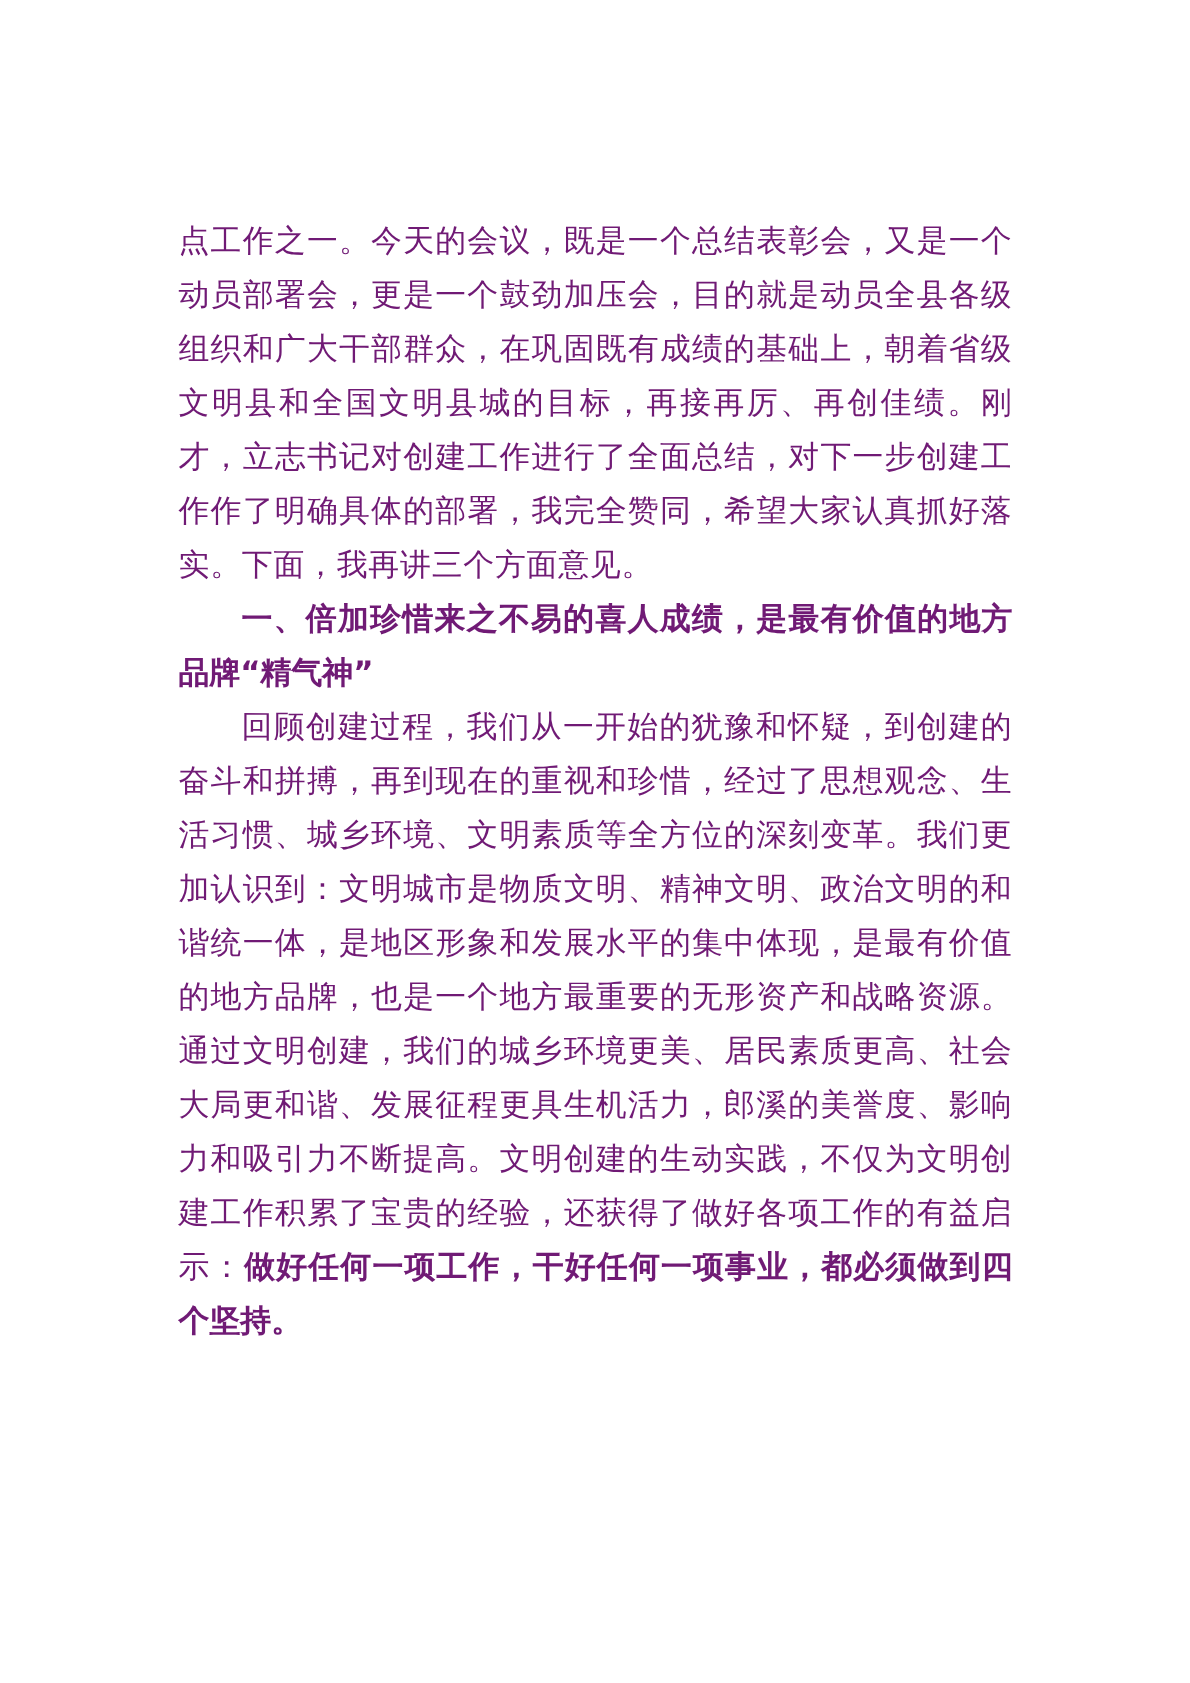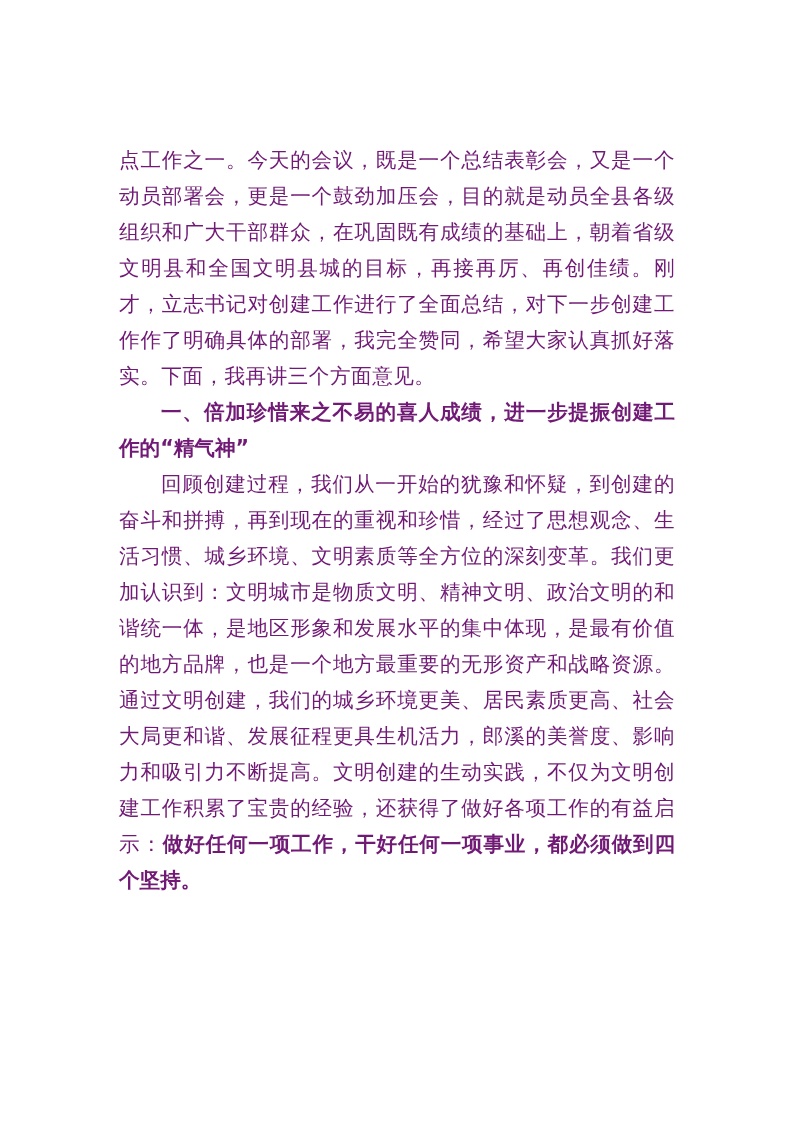--- a/index.html
+++ b/index.html
@@ -29,15 +29,15 @@
     font-family: "DejaVu Sans", "Liberation Sans", sans-serif;
     font-weight: bold;
     letter-spacing: 0px;
   }
 </style>
 </head>
 <body>
 
 <div class="page">
   <p class="p">点工作之一。今天的会议，既是一个总结表彰会，又是一个动员部署会，更是一个鼓劲加压会，目的就是动员全县各级组织和广大干部群众，在巩固既有成绩的基础上，朝着省级文明县和全国文明县城的目标，再接再厉、再创佳绩。刚才，立志书记对创建工作进行了全面总结，对下一步创建工作作了明确具体的部署，我完全赞同，希望大家认真抓好落实。下面，我再讲三个方面意见。</p>
-  <p class="p indent heading">一、倍加珍惜来之不易的喜人成绩，进一步提振创建工作的“精气神”</p>
+  <p class="p indent heading">一、倍加珍惜来之不易的喜人成绩，是最有价值的地方品牌“精气神”</p>
   <p class="p indent"><span>回顾创建过程，我们从一开始的犹豫和怀疑，到创建的奋斗和拼搏，再到现在的重视和珍惜，经过了思想观念、生活习惯、城乡环境、文明素质等全方位的深刻变革。我们更加认识到：文明城市是物质文明、精神文明、政治文明的和谐统一体，是地区形象和发展水平的集中体现，是最有价值的地方品牌，也是一个地方最重要的无形资产和战略资源。通过文明创建，我们的城乡环境更美、居民素质更高、社会大局更和谐、发展征程更具生机活力，郎溪的美誉度、影响力和吸引力不断提高。文明创建的生动实践，不仅为文明创建工作积累了宝贵的经验，还获得了做好各项工作的有益启示：</span><span class="bold">做好任何一项工作，干好任何一项事业，都必须做到四个坚持。</span></p>
 </div>
 
 </body></html>

